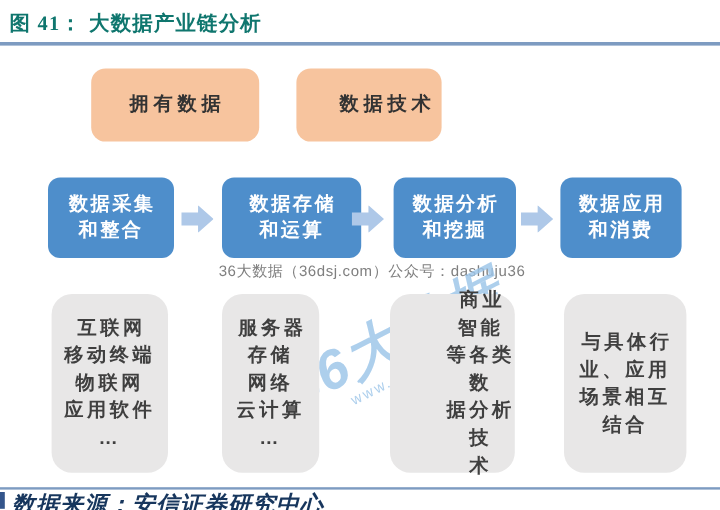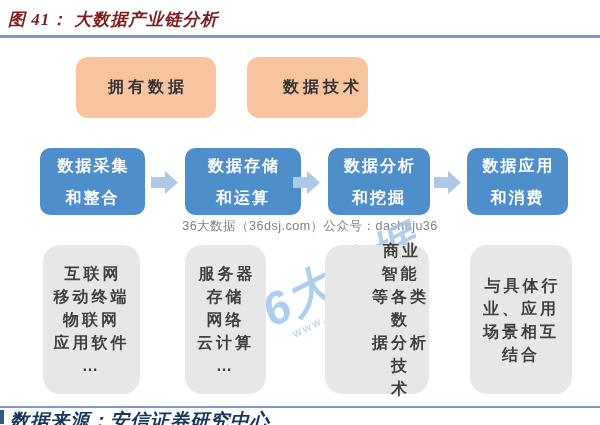--- a/index.html
+++ b/index.html
@@ -4,21 +4,21 @@
 <style>
   * { margin:0; padding:0; box-sizing:border-box; }
   html,body { background:#ffffff; }
   .page {
     position:relative; width:600px; height:425px; background:#ffffff;
     overflow:hidden; font-family:"Liberation Sans", sans-serif;
   }
   .title-row {
     position:absolute; left:8px; top:8px;
     font-family:"Liberation Serif", serif;
-    font-weight:bold; font-size:17px; color:#7f1d1d; letter-spacing:1px;font-style:italic;
+    font-weight:bold; font-size:17px; color:#0f766e; letter-spacing:1px;
   }
   .title-row .fig-label { margin-right:6px; }
   .divider {
     position:absolute; left:0; width:600px; height:3px; background:#7D9BC1;
   }
   .divider.top { top:35px; }
   .divider.bottom { top:406px; height:2px; }
 
   
   .obox {
@@ -29,21 +29,21 @@
   }
   .obox.o1 { left:76px;  width:140px; }
   .obox.o2 { left:247px; width:121px;padding-left:27px; }
   .obox.o3 { left:402px; width:121px; }
 
   
   .bbox {
     position:absolute; top:148px; height:67px; background:#4E8ECB;
     border-radius:10px; display:flex; align-items:center; justify-content:center;
     text-align:center; font-size:16px; font-weight:bold; color:#ffffff;
-    letter-spacing:2px; line-height:32px; white-space:pre-line; text-indent:2px;
+    letter-spacing:2px; line-height:22px; white-space:pre-line; text-indent:2px;
   }
   .bbox.b1 { left:40px;  width:105px; }
   .bbox.b2 { left:185px; width:116px; }
   .bbox.b3 { left:328px; width:102px; }
   .bbox.b4 { left:467px; width:101px; }
 
   .arrow {
     position:absolute; top:171px; width:27px; height:23px; background:#AEC8E8;
     clip-path:polygon(0 26%, 52% 26%, 52% 0, 100% 50%, 52% 100%, 52% 74%, 0 74%);
   }

